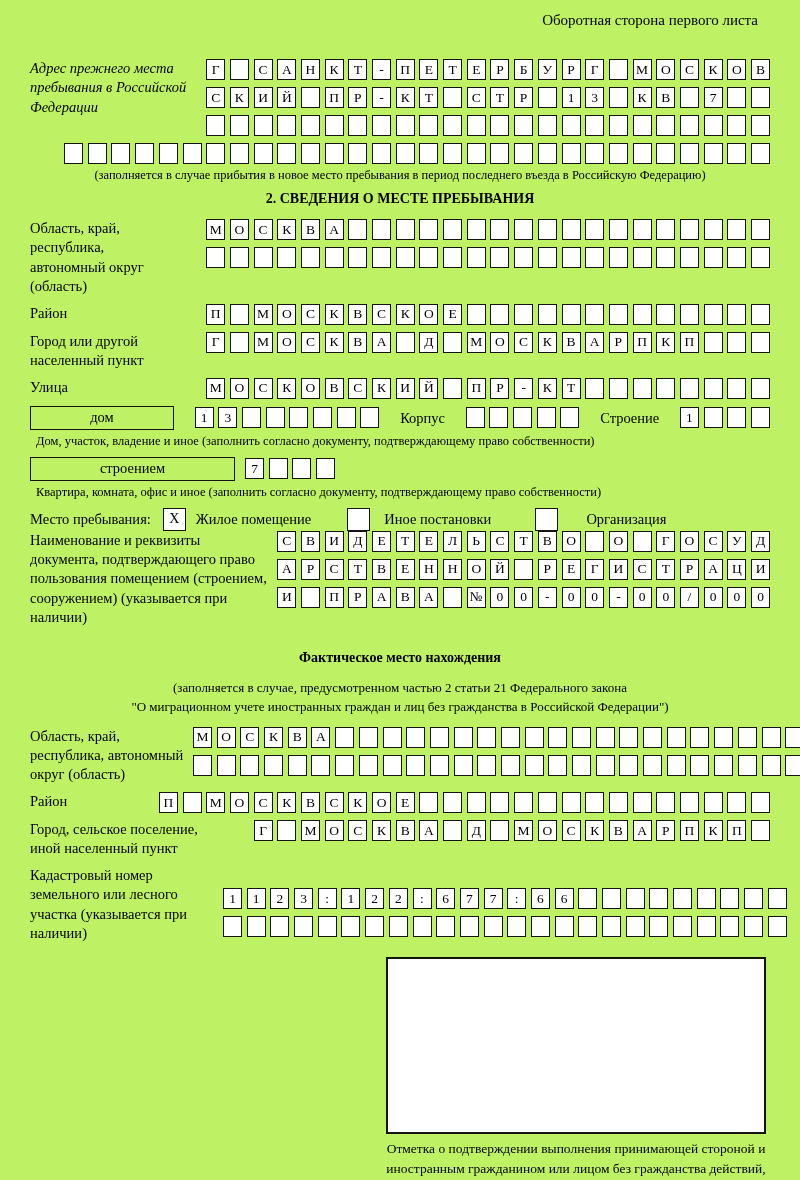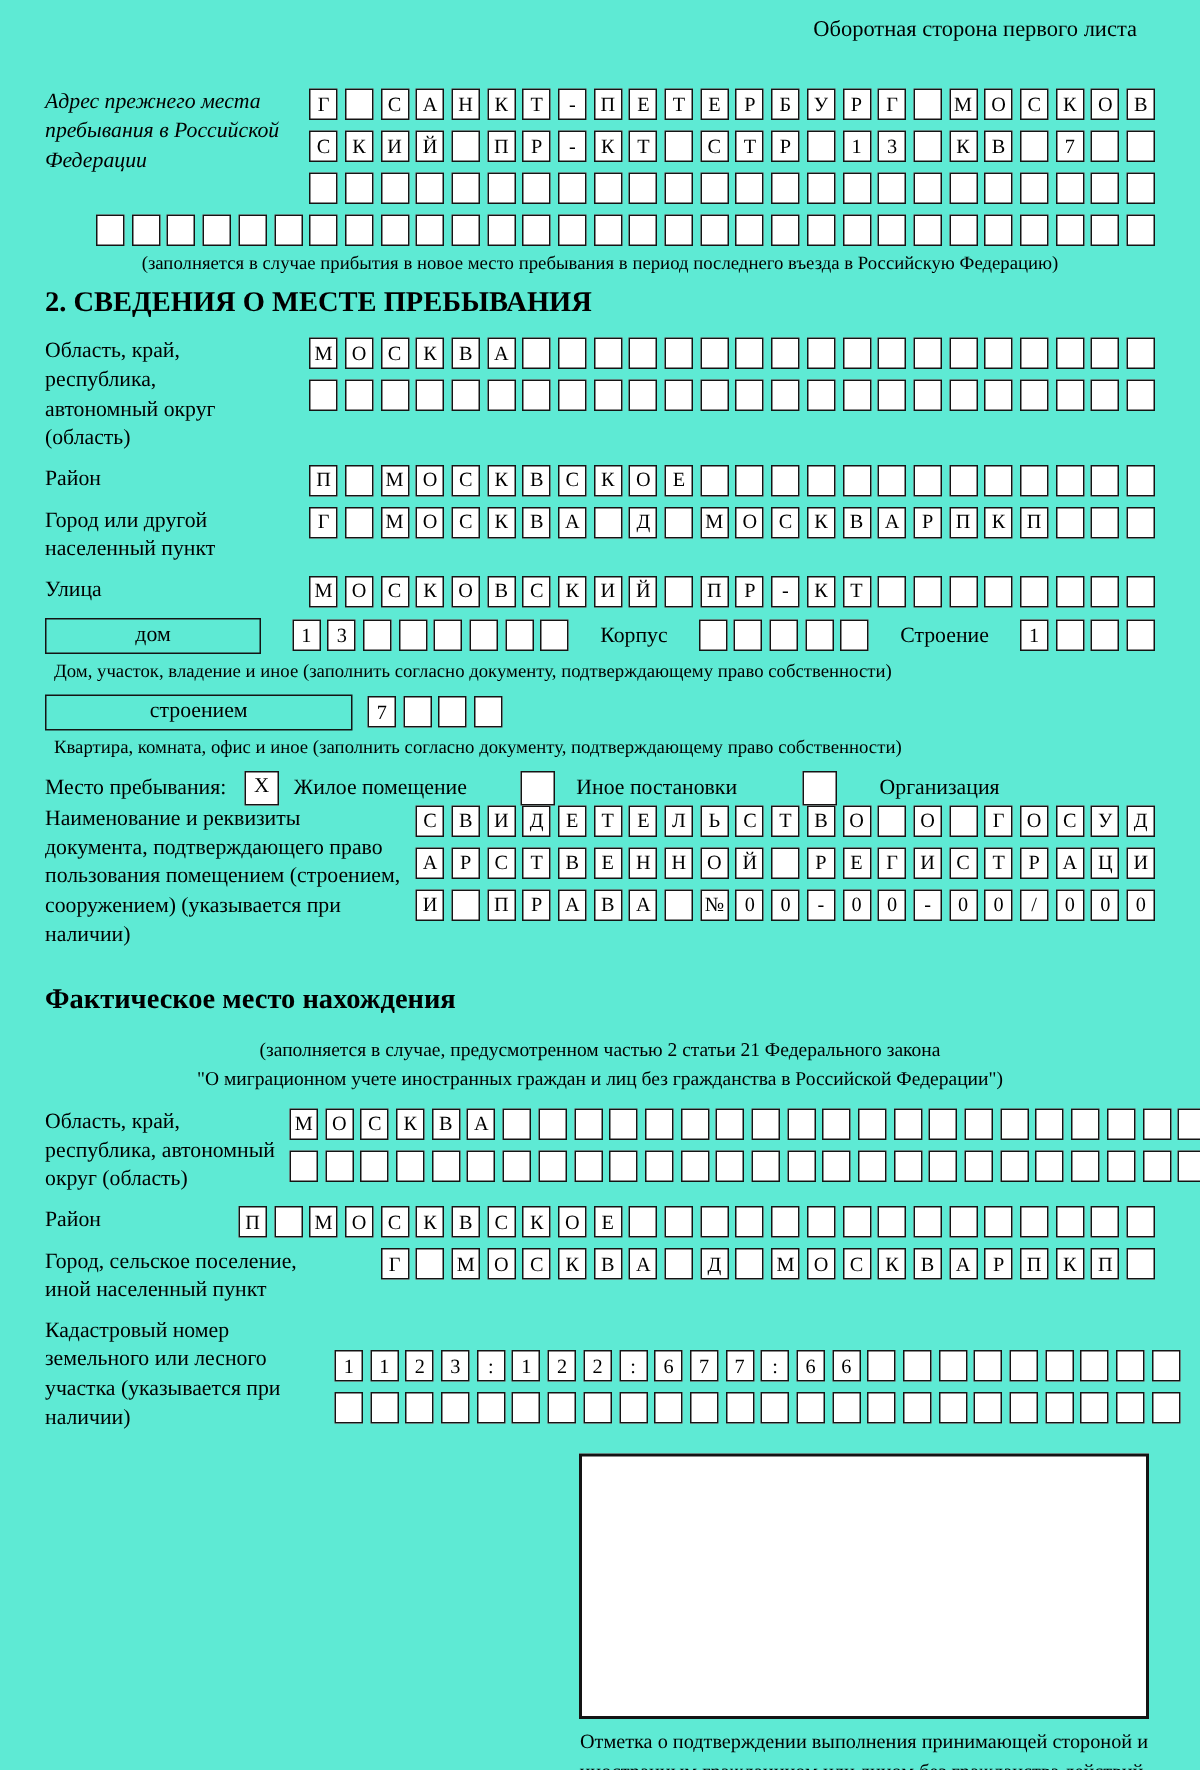--- a/index.html
+++ b/index.html
@@ -1,34 +1,34 @@
 <!DOCTYPE html>
 <html><head>
 <meta charset="utf-8">
 <style>
   html,body{margin:0;padding:0;background:#ffffff;}
   .page{
     width:800px;height:1180px;box-sizing:border-box;overflow:hidden;
-    padding:12px 30px 0 30px;background:#5eead4;color:#000;
+    padding:12px 30px 0 30px;background:#bef264;color:#000;
     font-family:"Liberation Serif","DejaVu Serif",serif;
   }
   .hdr{ text-align:right; font-size:15px; padding-right:12px; margin-bottom:30px;}
   
   .cells{display:flex;justify-content:flex-end;gap:4.7px;}
   .cells.left{justify-content:flex-start;}
   .cell{
     flex:0 0 19px;width:19px;height:21px;box-sizing:border-box;
     border:1.6px solid #141414;display:flex;align-items:center;justify-content:center;
     font-size:13.5px;line-height:1;background:#fff;
   }
   .frow{display:flex;align-items:flex-start;margin-bottom:7px;}
   .flabel{flex:0 0 auto;font-size:14.5px;line-height:1.34;padding-right:8px;}
   .fcells{flex:1 1 auto;display:flex;flex-direction:column;gap:7px;}
   .note{font-size:12.5px;text-align:center;margin:2px 0 8px 0;}
-  .sec-title{font-size:19px;font-weight:bold;text-align:left;margin:8px 0 12px 0;}
+  .sec-title{font-size:14px;font-weight:bold;text-align:center;margin:8px 0 12px 0;}
   .named-box{
     box-sizing:border-box;border:1.6px solid #141414;height:24px;
     display:flex;align-items:center;justify-content:center;font-size:14.5px;
   }
   .inline-label{font-size:14.5px;line-height:24px;white-space:nowrap;}
   .house-row{display:flex;align-items:center;justify-content:space-between;margin:2px 0 4px 0;}
   .flat-row{display:flex;align-items:center;margin:2px 0 4px 0;}
   .cb{
     box-sizing:border-box;width:23px;height:23px;border:1.6px solid #141414;
     display:flex;align-items:center;justify-content:center;font-size:14px;background:#fff;

